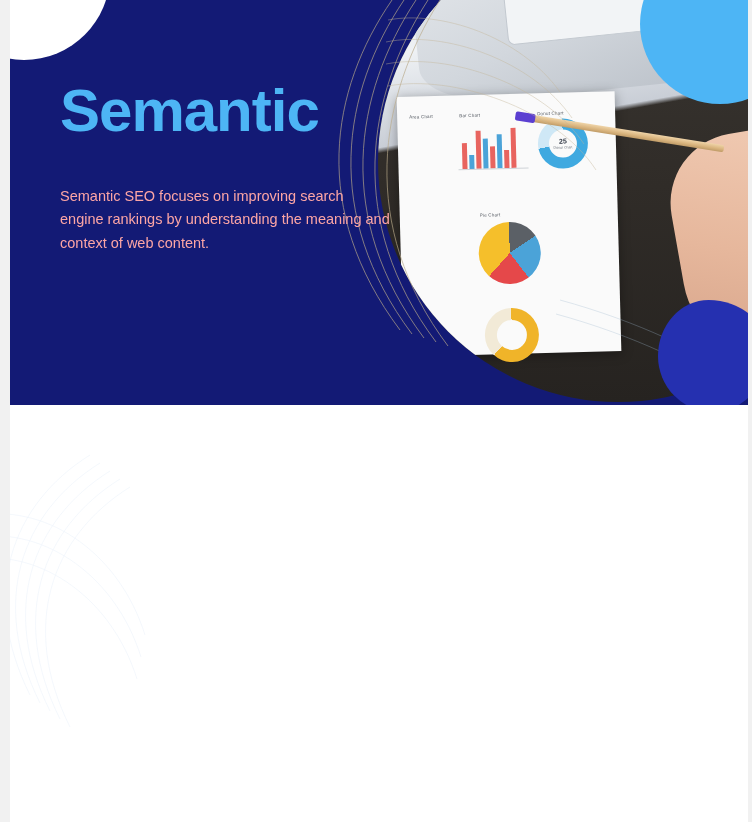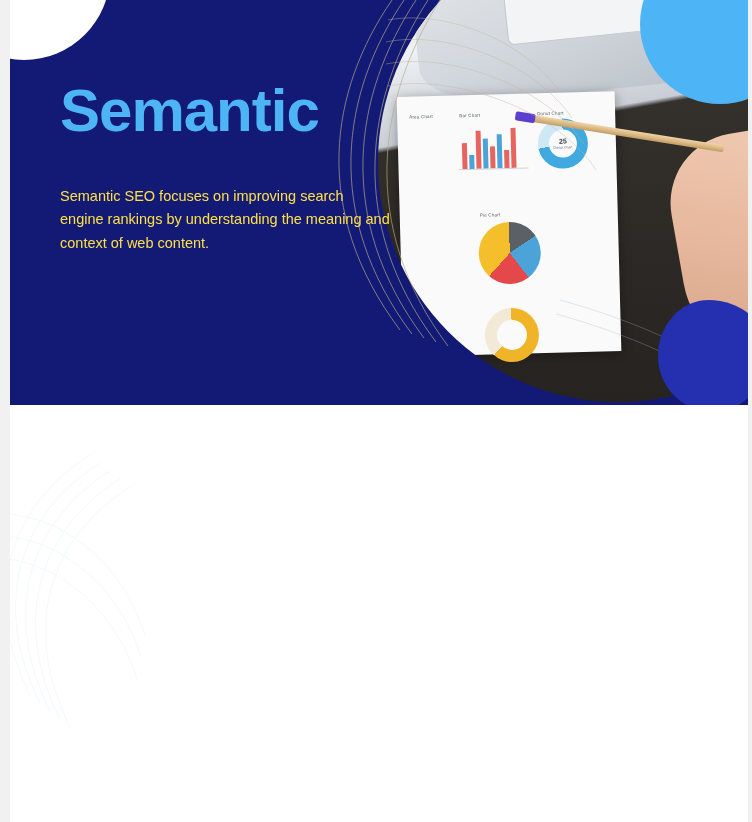--- a/index.html
+++ b/index.html
@@ -246,21 +246,21 @@
     font-size: 60px;
     line-height: 0.98;
     font-weight: bold;
     color: #4db5f5;
     letter-spacing: -1px;
   }
   .hero-sub {
     margin-top: 44px;
     font-size: 14.5px;
     line-height: 1.62;
-    color: #fde047;
+    color: #fca5a5;
   }
 
   
   .cards-bg {
     position: absolute;
     left: 0; top: 405px;
     width: 752px; height: 417px;
     background: #ffffff;
     overflow: hidden;
   }

